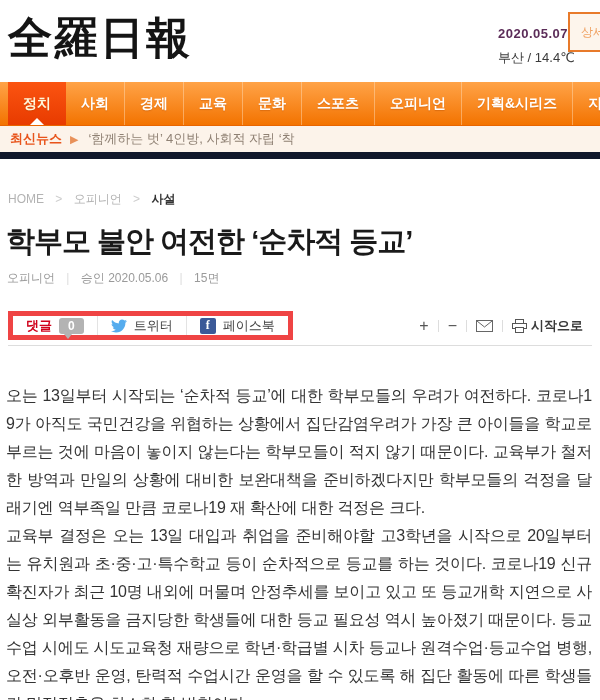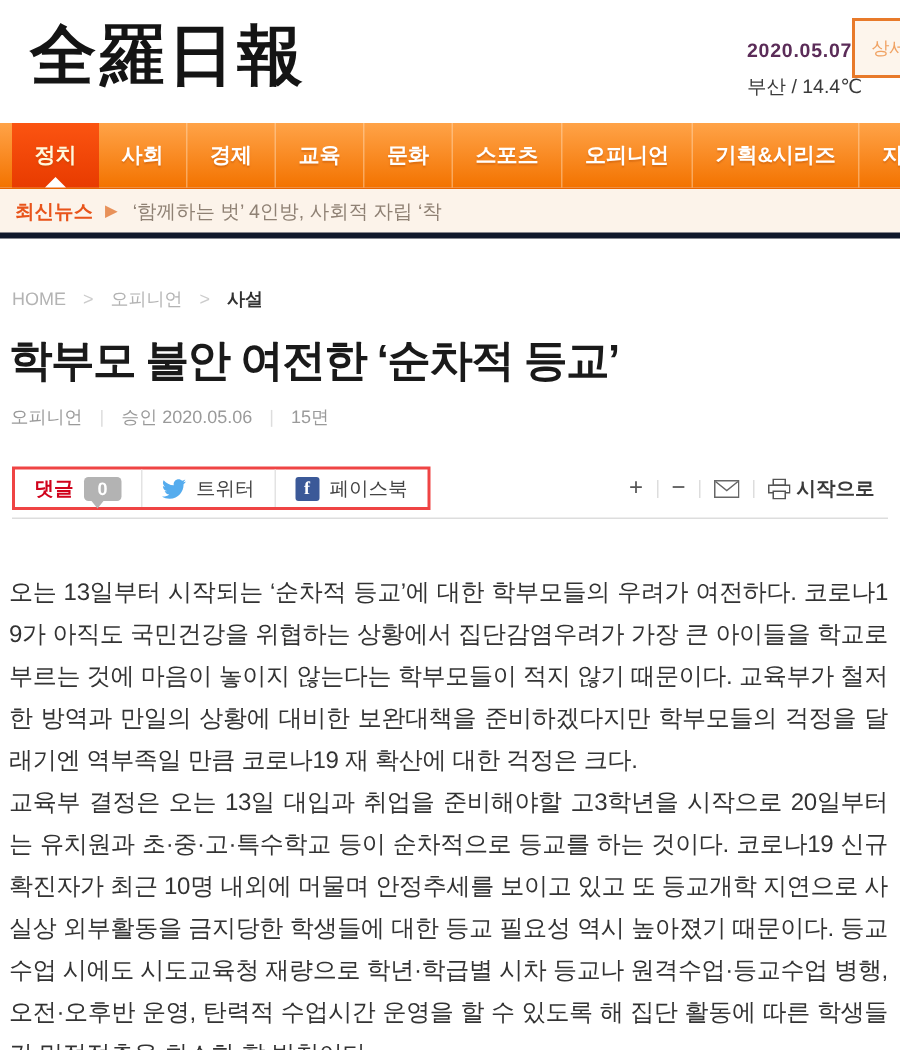--- a/index.html
+++ b/index.html
@@ -1,21 +1,21 @@
 <!DOCTYPE html>
 <html><head>
 <meta charset="utf-8">
 <style>
   * { margin:0; padding:0; box-sizing:border-box; }
   html,body { width:600px; height:700px; overflow:hidden; background:#fff;
     font-family:"Liberation Sans","DejaVu Sans",sans-serif; }
   body { position:relative; }
 
   
-  .header { position:relative; height:82px; padding:10px 8px 0 20px; background:#fff; }
+  .header { position:relative; height:82px; padding:10px 8px 0 8px; background:#fff; }
   .logo { font-family:"DejaVu Serif","Liberation Serif",serif; font-weight:bold;
     font-size:44px; letter-spacing:2px; color:#141414; line-height:56px; }
   .date-block { position:absolute; left:498px; top:14px;margin-top:12px; }
   .date { font-size:13px; font-weight:bold; color:#5b2c58; letter-spacing:.5px; }
   .weather { font-size:13px; color:#3a3a3a; margin-top:8px; white-space:nowrap; }
   .weather-detail-box { position:absolute; right:-18px; top:12px; width:50px; height:40px;
     border:2px solid #e87a2a; background:#fdf5ec; color:#f0a263; font-size:12px;
     display:flex; align-items:center; justify-content:center; }
 
   
@@ -25,21 +25,21 @@
     color:#fff; font-size:14px; font-weight:bold; white-space:nowrap;
     border-right:1px solid rgba(255,225,190,.45); cursor:pointer;
     text-shadow:0 1px 1px rgba(170,70,0,.35); }
   .nav-item.active { background:linear-gradient(#fb5411,#e83b00); color:#fff8dc;
     border-right:none; }
   .nav-item.active .notch { position:absolute; bottom:0; left:50%; margin-left:-7px;
     width:0; height:0; border-left:7px solid transparent; border-right:7px solid transparent;
     border-bottom:7px solid #fff; }
 
   
-  .latest { height:33px; background:#fcf3ea; border-bottom:4px solid #0f172a;
+  .latest { height:33px; background:#fcf3ea; border-bottom:7px solid #0f172a;
     display:flex; align-items:center; padding:0 10px; }
   .latest-label { color:#e8541b; font-size:13px; font-weight:bold; }
   .latest-arrow { color:#e8915a; font-size:11px; margin:0 10px 0 8px; }
   .latest-headline { color:#8f8174; font-size:13px; cursor:pointer; }
 
   
   .breadcrumb { margin:32px 0 0 8px; font-size:12px; color:#b3b3b3; }
   .breadcrumb .sep { margin:0 8px; color:#ccc; }
   .breadcrumb .crumb { color:#b3b3b3; cursor:pointer; }
   .breadcrumb .current { color:#333; font-weight:bold; }
@@ -47,21 +47,21 @@
   
   .title { margin:14px 8px 0 6px; font-size:29px; font-weight:bold; color:#1a1a1a;
     line-height:38px; letter-spacing:-1px; }
   .meta { margin:10px 0 0 7px; font-size:12px; color:#9a9a9a; }
   .meta .mdiv { margin:0 8px; color:#ddd; }
 
   
   .toolbar { margin:24px 8px 0 8px; display:flex; justify-content:space-between;
     align-items:center; }
   .share-box { display:inline-flex; align-items:stretch; height:29px;
-    border:2px solid #ef4444; background:#fff; }
+    border:5px solid #ef4444; background:#fff; }
   .share-cell { display:flex; align-items:center; gap:7px; padding:0 13px;
     border-right:1px solid #e3e3e3; cursor:pointer; }
   .share-cell:last-child { border-right:none; }
   .comment-label { color:#d0021b; font-size:13px; font-weight:bold; }
   .comment-badge { position:relative; background:#b3b3b3; color:#fff; font-size:12px;
     font-weight:bold; padding:1px 9px; border-radius:3px; }
   .comment-badge::after { content:""; position:absolute; left:5px; bottom:-5px;
     border-left:4px solid transparent; border-right:4px solid transparent;
     border-top:5px solid #b3b3b3; }
   .share-text { font-size:13px; color:#444; }

